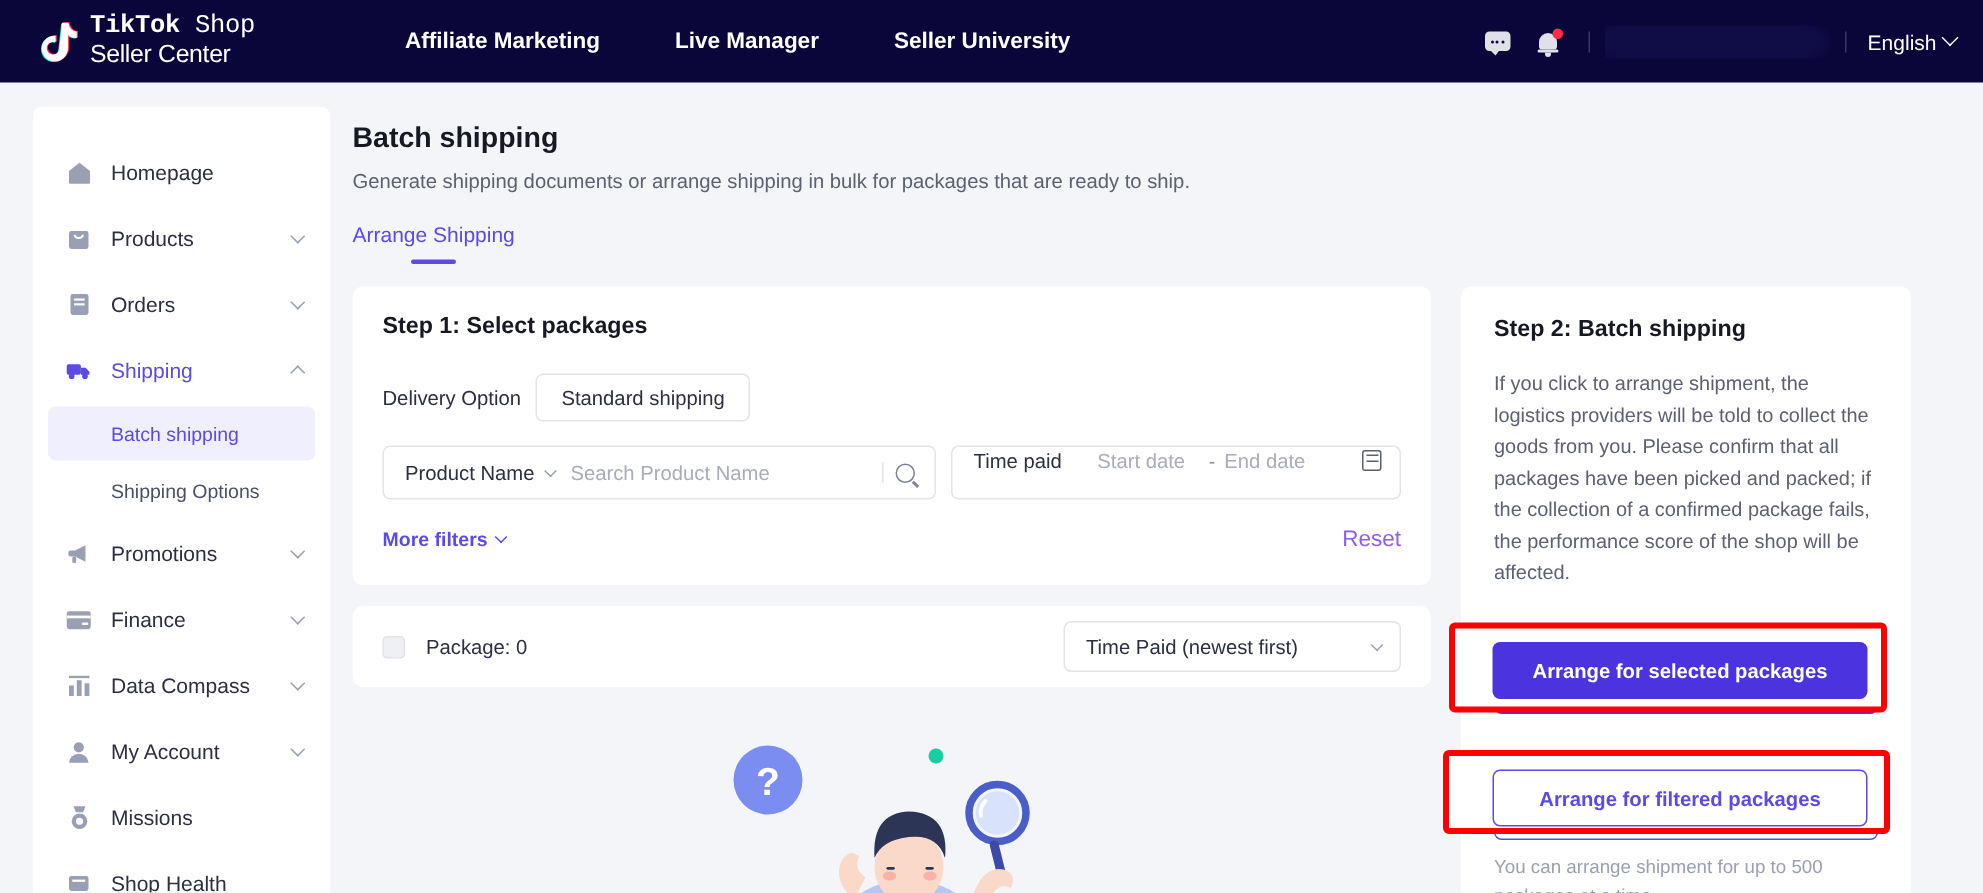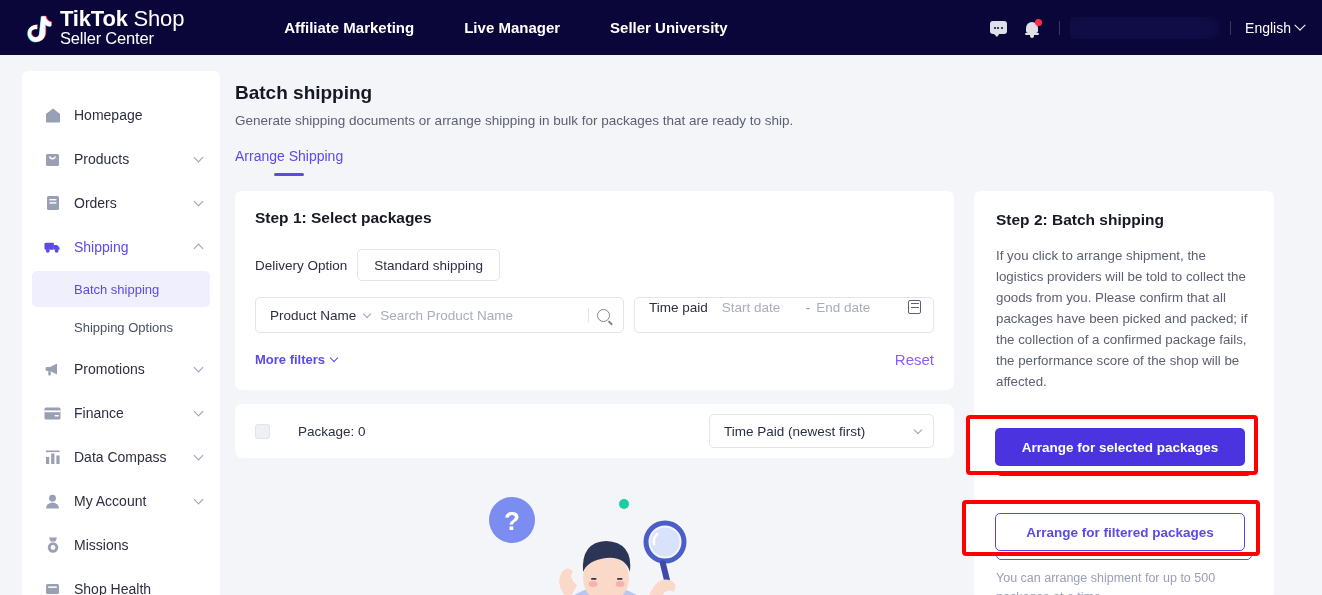--- a/index.html
+++ b/index.html
@@ -15,21 +15,21 @@
   .topnav {
     position: absolute; top: 0; left: 0;
     width: 1322px; height: 55px;
     background: #0b0639;
     display: flex; align-items: center;
     overflow: hidden;
   }
   .logo-wrap { display: flex; align-items: center; margin-left: 24px; }
   .tiktok-note { width: 28px; height: 30px; position: relative; margin-right: 8px; }
   .logo-text { line-height: 1.08; }
-  .logo-l1 { font-size: 22px; color: #ffffff; letter-spacing: -0.2px; }
+  .logo-l1 { font-size: 17px; color: #ffffff; letter-spacing: -0.2px; font-family: Liberation Mono, monospace; }
   .logo-l1 b { font-weight: bold; }
   .logo-l1 span.thin { font-weight: normal; }
   .logo-l2 { font-size: 16.5px; color: #ffffff; font-weight: normal; letter-spacing: -0.2px; }
 
   .navlinks { display: flex; align-items: center; margin-left: 100px; gap: 50px; }
   .navlink {
     color: #ffffff; font-size: 15px; font-weight: bold;
     cursor: pointer; white-space: nowrap;
   }
 
@@ -226,21 +226,21 @@
     width: 6px; height: 6px; border-right: 1.4px solid #5b4ae6;
     border-bottom: 1.4px solid #5b4ae6; transform: rotate(45deg); margin-bottom: 3px;
   }
   .reset { font-size: 15px; color: #8b5cf6; cursor: pointer; }
 
   .card-pkg {
     margin-top: 14px; padding: 0 20px;
     height: 54px; display: flex; align-items: center;
     justify-content: space-between;
   }
-  .pkg-left { display: flex; align-items: center; gap: 28px; }
+  .pkg-left { display: flex; align-items: center; gap: 14px; }
   .cbox {
     width: 15px; height: 15px; border-radius: 3px;
     background: #eff0f4; border: 1px solid #e3e4e9; cursor: pointer;
   }
   .pkg-text { font-size: 13.5px; color: #2b2f42; }
   .sortbox {
     width: 225px; height: 34px; border: 1px solid #e3e4e9; border-radius: 5px;
     display: flex; align-items: center; justify-content: space-between;
     padding: 0 12px 0 14px; font-size: 13.5px; color: #2b2f42; cursor: pointer;
   }
@@ -483,21 +483,21 @@
           <div class="fbox search">
             <span class="sel-label">Product Name</span>
             <span class="chev-sm"></span>
             <input class="search-inp" type="text" placeholder="Search Product Name" style="">
             <span class="vbar"></span>
             <span class="mag"></span>
           </div>
 
           <div class="fbox date">
             <span class="sel-label">Time paid</span>
-            <input class="date-inp" type="text" style="margin-left: 14px;" placeholder="Start date">
+            <input class="date-inp" type="text" style="margin-left: 14px; text-align: center;" placeholder="Start date">
             <span class="dash">-</span>
             <input class="date-inp" type="text" placeholder="End date" style="">
             <span class="cal"></span>
           </div>
         </div>
 
         <div class="more-row">
           <div class="more-filters">
             <span>More filters</span>
             <span class="chev-p"></span>

